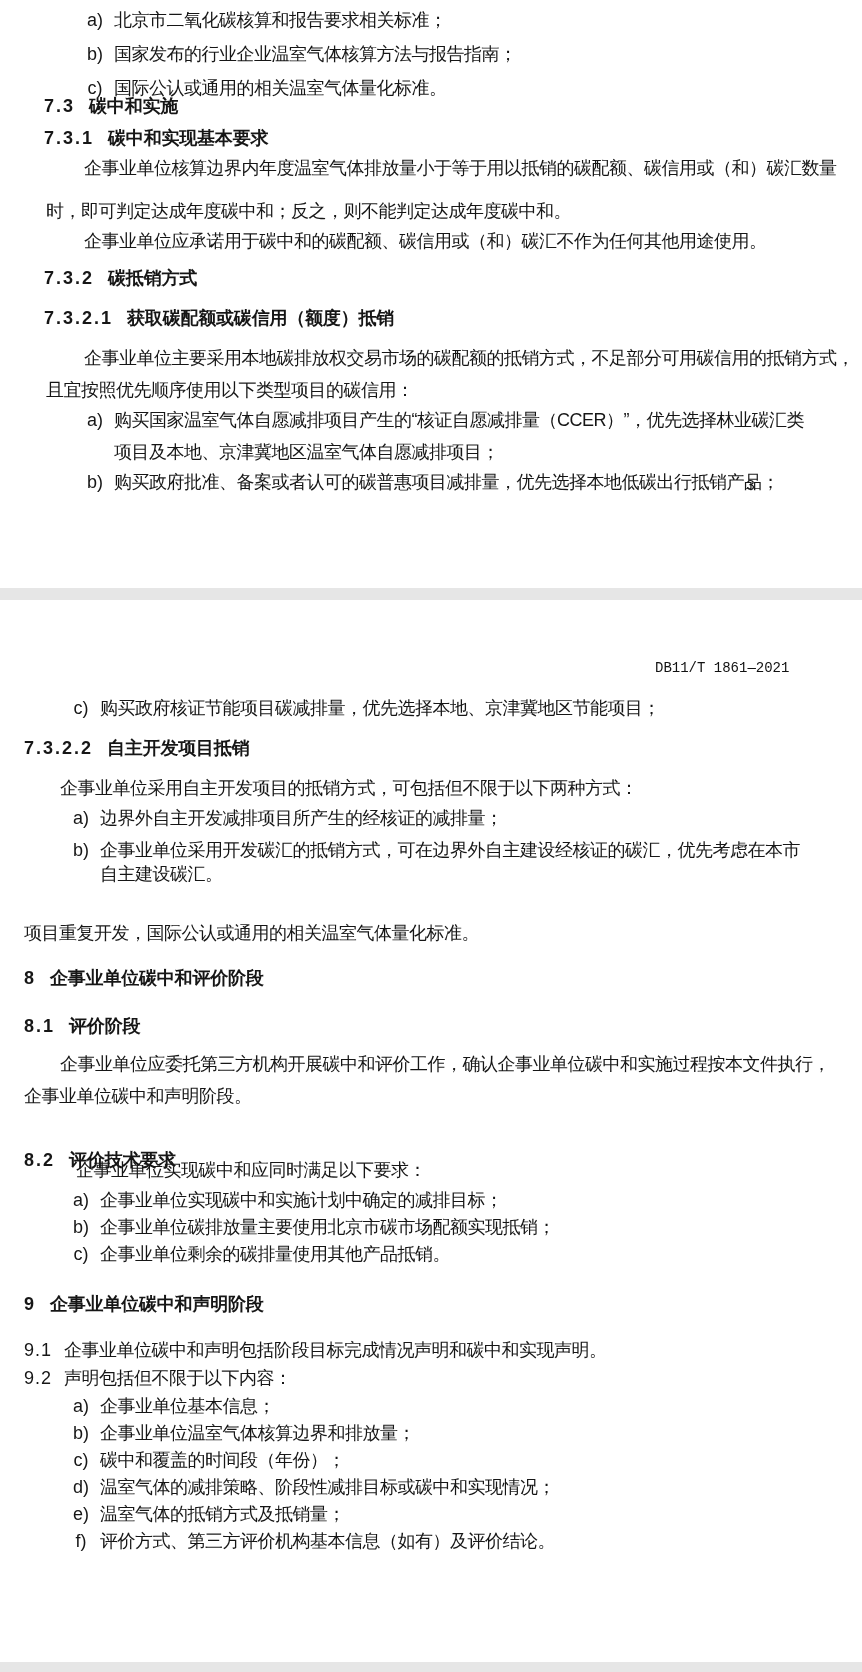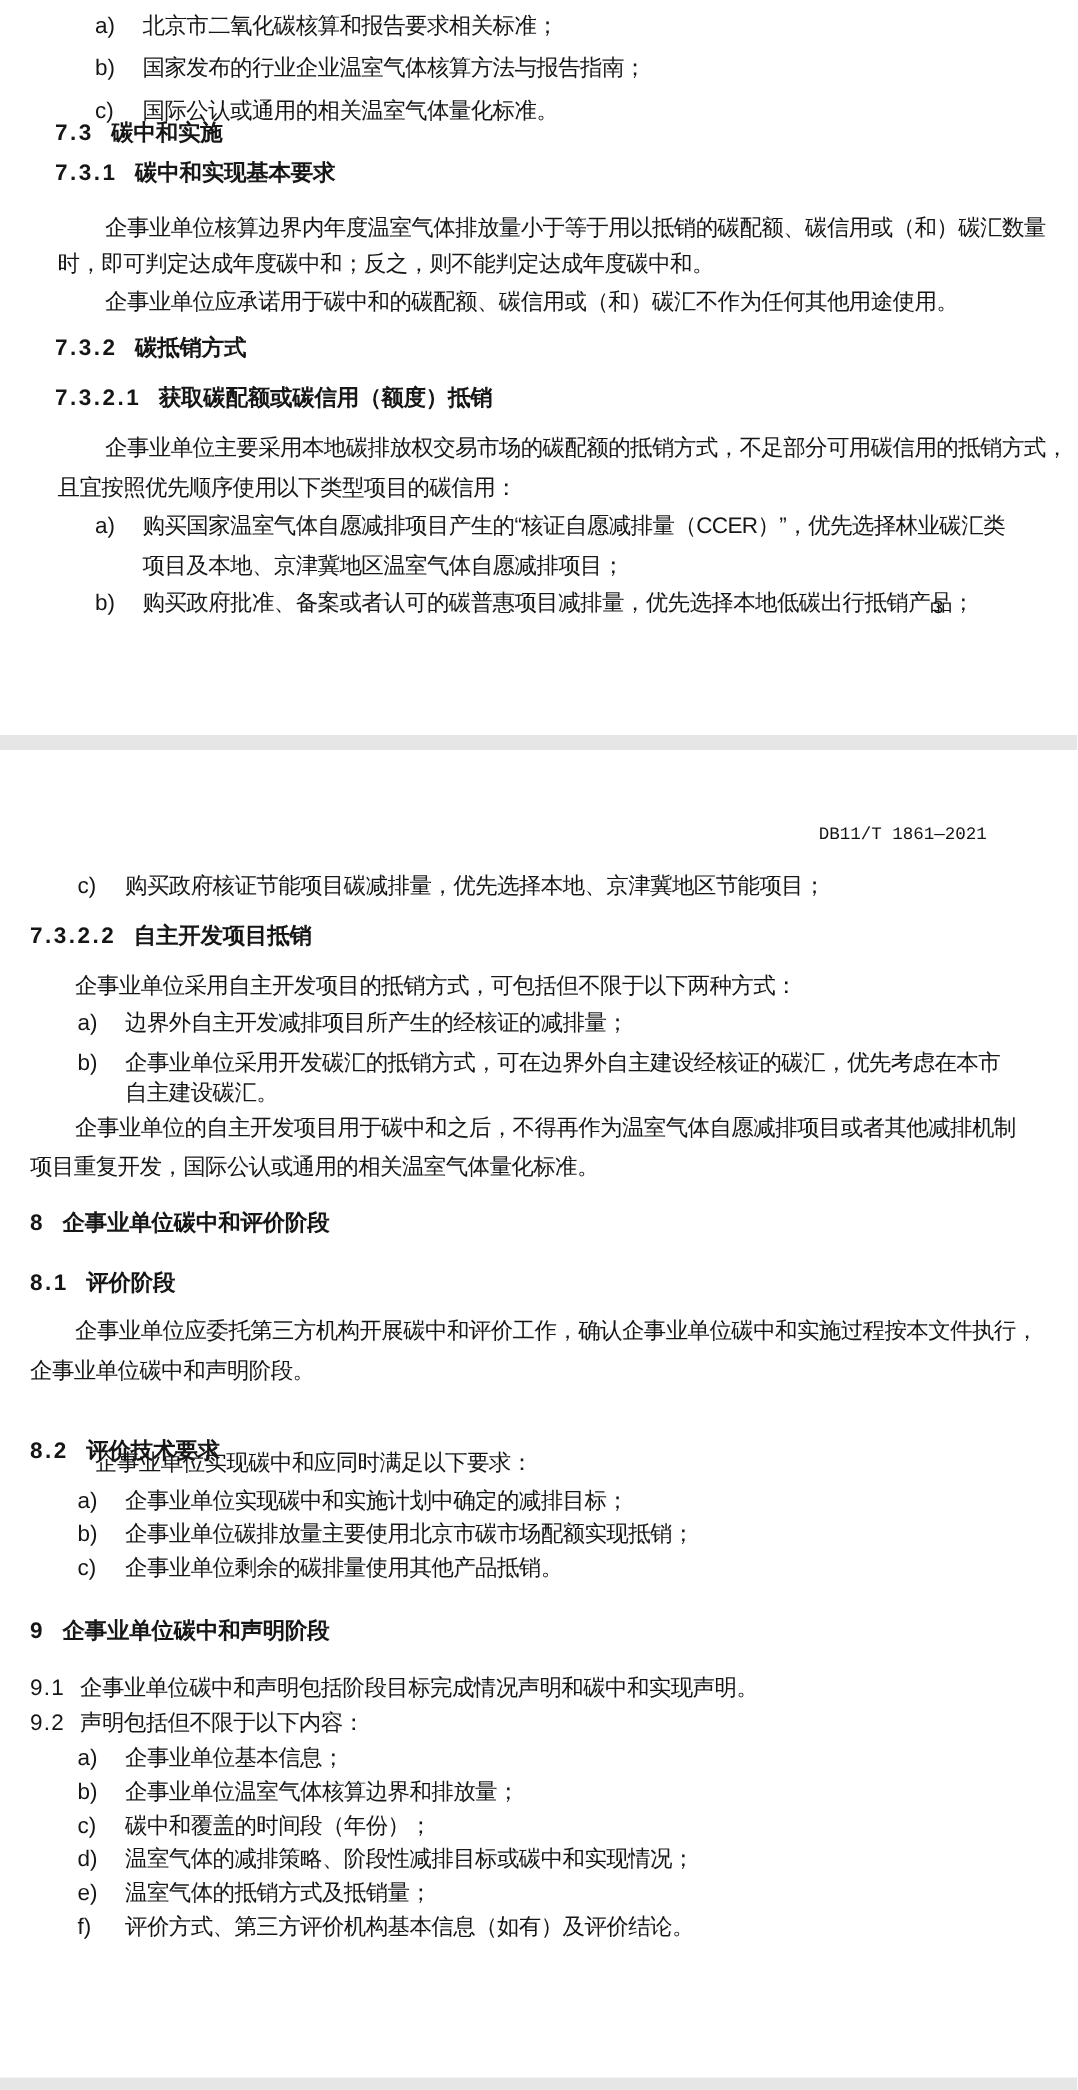--- a/index.html
+++ b/index.html
@@ -3,20 +3,21 @@
 <meta charset="utf-8">
 <style>
   html,body{margin:0;padding:0;background:#ffffff;}
   .canvas{
     position:relative;
     width:862px;height:1672px;
     background:#ffffff;
     overflow:hidden;
     font-family:"Liberation Sans","DejaVu Sans",sans-serif;
     color:#161616;
+    text-align:center;
   }
   .line{
     position:absolute;
     white-space:nowrap;
     font-size:18px;
     letter-spacing:-0.5px;
     line-height:24px;
     color:#161616;
   }
   .bold{font-weight:bold;letter-spacing:-0.2px;}
@@ -53,21 +54,21 @@
     <span class="marker">c)</span><span>国际公认或通用的相关温室气体量化标准。</span>
   </div>
 
   <div class="line bold" style="top:94px;left:44px">
     <span class="sec-num">7.3</span><span>碳中和实施</span>
   </div>
   <div class="line bold" style="top:126px;left:44px">
     <span class="sec-num">7.3.1</span><span>碳中和实现基本要求</span>
   </div>
 
-  <div class="line" style="top:170px;left:84px">企事业单位核算边界内年度温室气体排放量小于等于用以抵销的碳配额、碳信用或（和）碳汇数量</div>
+  <div class="line" style="top:156px;left:84px">企事业单位核算边界内年度温室气体排放量小于等于用以抵销的碳配额、碳信用或（和）碳汇数量</div>
   <div class="line" style="top:199px;left:46px">时，即可判定达成年度碳中和；反之，则不能判定达成年度碳中和。</div>
   <div class="line" style="top:229px;left:84px">企事业单位应承诺用于碳中和的碳配额、碳信用或（和）碳汇不作为任何其他用途使用。</div>
 
   <div class="line bold" style="top:266px;left:44px">
     <span class="sec-num">7.3.2</span><span>碳抵销方式</span>
   </div>
   <div class="line bold" style="top:306px;left:44px">
     <span class="sec-num">7.3.2.1</span><span>获取碳配额或碳信用（额度）抵销</span>
   </div>
 
@@ -99,21 +100,20 @@
   <div class="line" style="top:776px;left:60px">企事业单位采用自主开发项目的抵销方式，可包括但不限于以下两种方式：</div>
 
   <div class="line" style="top:806px;left:62px">
     <span class="marker">a)</span><span>边界外自主开发减排项目所产生的经核证的减排量；</span>
   </div>
   <div class="line" style="top:838px;left:62px">
     <span class="marker">b)</span><span>企事业单位采用开发碳汇的抵销方式，可在边界外自主建设经核证的碳汇，优先考虑在本市</span>
   </div>
   <div class="line" style="top:862px;left:100px">自主建设碳汇。</div>
 
-  <div class="line" style="top:890px;left:60px">企事业单位的自主开发项目用于碳中和之后，不得再作为温室气体自愿减排项目或者其他减排机制</div>
   <div class="line" style="top:921px;left:24px">项目重复开发，国际公认或通用的相关温室气体量化标准。</div>
 
   <div class="line bold" style="top:966px;left:24px">
     <span class="sec-num">8</span><span>企事业单位碳中和评价阶段</span>
   </div>
   <div class="line bold" style="top:1014px;left:24px">
     <span class="sec-num">8.1</span><span>评价阶段</span>
   </div>
 
   <div class="line" style="top:1052px;left:60px">企事业单位应委托第三方机构开展碳中和评价工作，确认企事业单位碳中和实施过程按本文件执行，</div>

